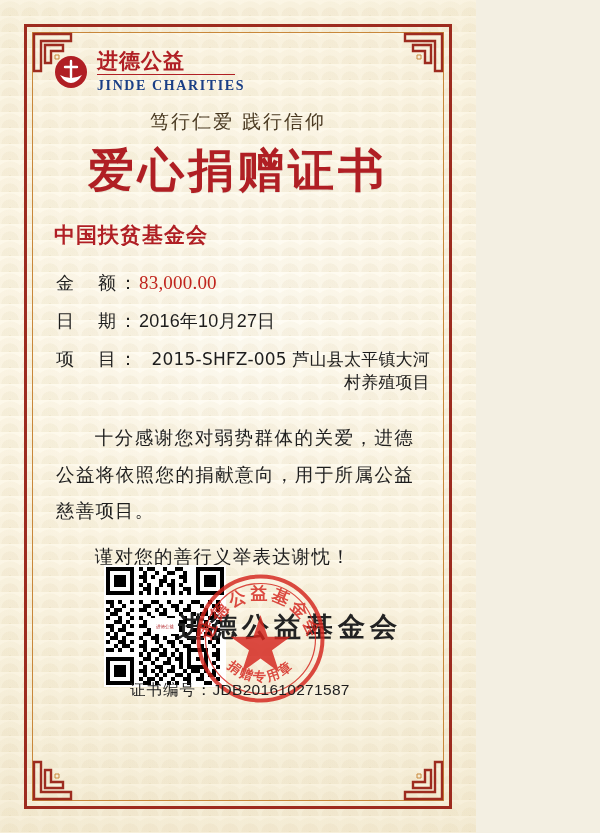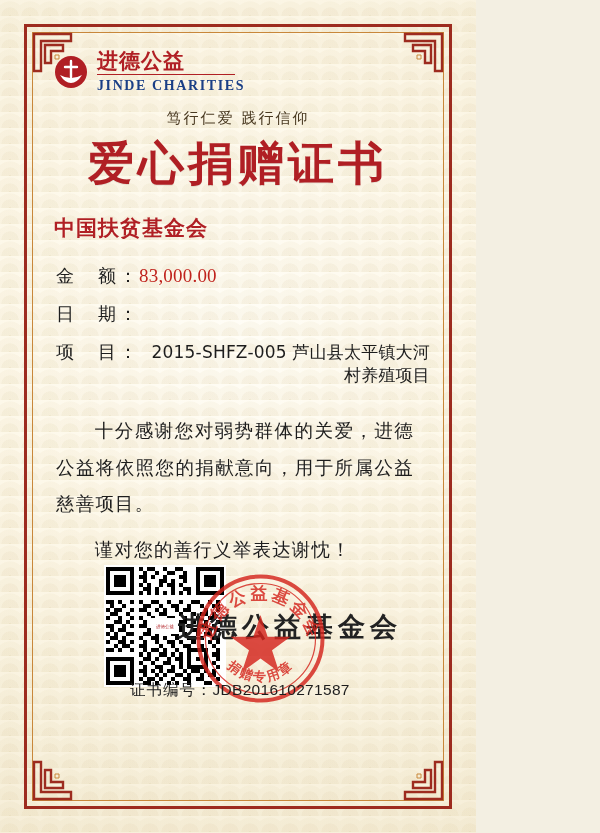--- a/index.html
+++ b/index.html
@@ -115,21 +115,21 @@
     width: 138px;
     height: 1px;
     background: #b01f24;
     margin: 1px 0 1px 0;
   }
 
   
   .subtitle {
     text-align: center;
     font-family: "DejaVu Sans", sans-serif;
-    font-size: 15px;
+    font-size: 19px;
     color: #4a3a22;
     letter-spacing: 2px;
     margin-top: 14px;
   }
   .main-title {
     text-align: center;
     font-family: "DejaVu Serif", serif;
     font-size: 46px;
     font-weight: bold;
     color: #b01f24;
@@ -368,20 +368,21 @@
 
     <div class="fields">
       <div class="field-row">
         <span class="field-label">金　额</span>
         <span class="field-colon">：</span>
         <span class="field-value amount">83,000.00</span>
       </div>
       <div class="field-row">
         <span class="field-label">日　期</span>
         <span class="field-colon">：</span>
+        <span class="field-value">2016年10月27日</span>
       </div>
       <div class="field-row">
         <span class="field-label">项　目</span>
         <span class="field-colon">：</span>
         <span class="field-value mixed">2015-SHFZ-005 芦山县太平镇大河村养殖项目</span>
       </div>
     </div>
 
     <div class="body-text">
       <p>十分感谢您对弱势群体的关爱，进德公益将依照您的捐献意向，用于所属公益慈善项目。</p>

